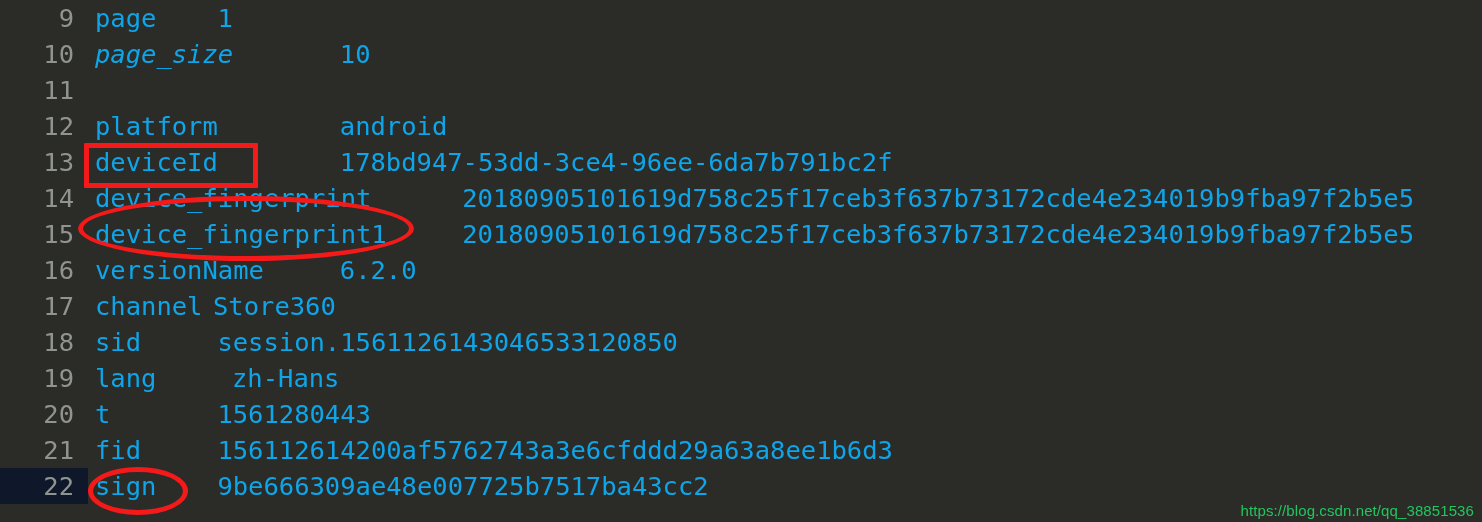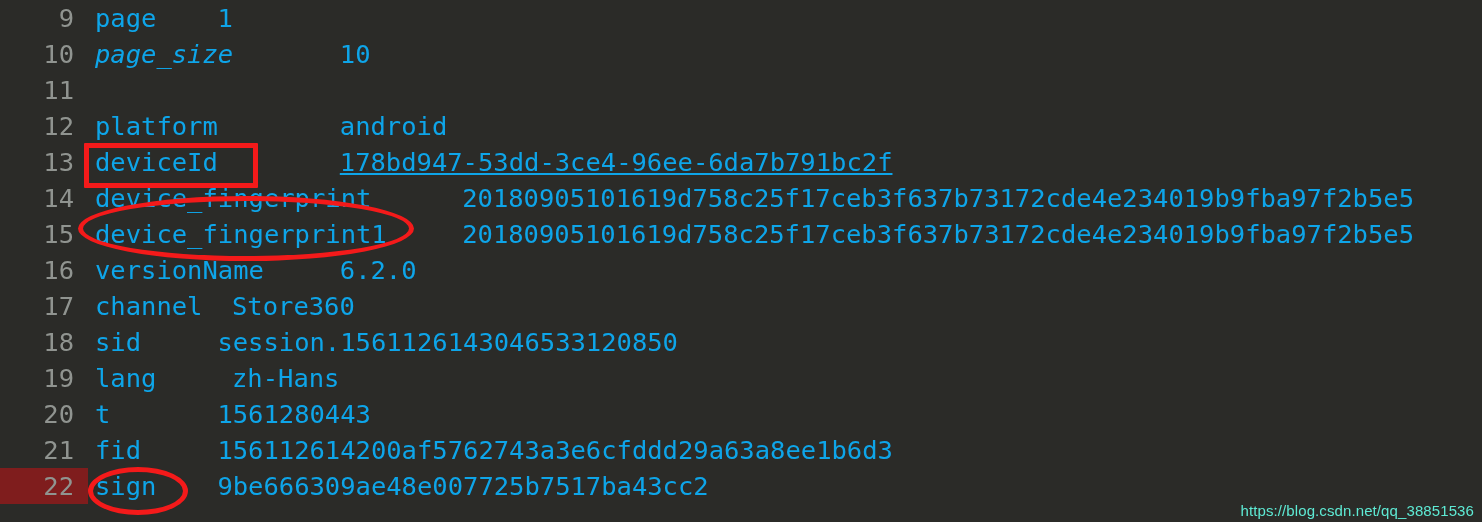--- a/index.html
+++ b/index.html
@@ -37,21 +37,21 @@
     width: 88px;
     height: 36px;
     text-align: right;
     box-sizing: border-box;
     padding-right: 14px;
     color: #909490;
     font-size: 25.5px;
     font-family: "DejaVu Sans Mono", "Liberation Mono", monospace;
   }
   .code-line.active .line-gutter {
-    background: #7f1d1d;
+    background: #0f172a;
   }
   .line-text {
     position: absolute;
     left: 95px;
     top: 0;
     height: 36px;
     color: #0ea5e9;
     white-space: pre;
   }
 
@@ -74,41 +74,41 @@
     border: 5px solid #f41a1a;
     box-sizing: border-box;
     border-radius: 50%;
   }
 
   
   #watermark {
     position: absolute;
     right: 8px;
     bottom: 3px;
-    color: #5eead4;
+    color: #22c55e;
     font-size: 15px;
     font-family: "Liberation Sans", sans-serif;
     letter-spacing: 0.1px;
   }
 </style>
 </head>
 <body>
 
 <div id="screen">
 
   <div id="code-area">
       <div class="code-line"><div class="line-gutter">9</div><div class="line-text" style="left: 95px;">page</div><div class="line-text" style="left: 217.4px;">1</div></div>
       <div class="code-line"><div class="line-gutter">10</div><div class="line-text" style="left: 95px; font-style: italic;">page_size</div><div class="line-text" style="left: 339.8px;">10</div></div>
       <div class="code-line"><div class="line-gutter">11</div></div>
       <div class="code-line"><div class="line-gutter">12</div><div class="line-text" style="left: 95px;">platform</div><div class="line-text" style="left: 339.8px;">android</div></div>
-      <div class="code-line"><div class="line-gutter">13</div><div class="line-text" style="left: 95px;">deviceId</div><div class="line-text" style="left: 339.8px; text-decoration: underline;">178bd947-53dd-3ce4-96ee-6da7b791bc2f</div></div>
+      <div class="code-line"><div class="line-gutter">13</div><div class="line-text" style="left: 95px;">deviceId</div><div class="line-text" style="left: 339.8px;">178bd947-53dd-3ce4-96ee-6da7b791bc2f</div></div>
       <div class="code-line"><div class="line-gutter">14</div><div class="line-text" style="left: 95px;">device_fingerprint</div><div class="line-text" style="left: 462.2px;">20180905101619d758c25f17ceb3f637b73172cde4e234019b9fba97f2b5e5</div></div>
       <div class="code-line"><div class="line-gutter">15</div><div class="line-text" style="left: 95px;">device_fingerprint1</div><div class="line-text" style="left: 462.2px;">20180905101619d758c25f17ceb3f637b73172cde4e234019b9fba97f2b5e5</div></div>
       <div class="code-line"><div class="line-gutter">16</div><div class="line-text" style="left: 95px;">versionName</div><div class="line-text" style="left: 339.8px;">6.2.0</div></div>
-      <div class="code-line"><div class="line-gutter">17</div><div class="line-text" style="left: 95px;">channel</div><div class="line-text" style="left: 232px;">Store360</div></div>
+      <div class="code-line"><div class="line-gutter">17</div><div class="line-text" style="left: 95px;">channel</div><div class="line-text" style="left: 213px;">Store360</div></div>
       <div class="code-line"><div class="line-gutter">18</div><div class="line-text" style="left: 95px;">sid</div><div class="line-text" style="left: 217.4px;">session.1561126143046533120850</div></div>
       <div class="code-line"><div class="line-gutter">19</div><div class="line-text" style="left: 95px;">lang</div><div class="line-text" style="left: 232px;">zh-Hans</div></div>
       <div class="code-line"><div class="line-gutter">20</div><div class="line-text" style="left: 95px;">t</div><div class="line-text" style="left: 217.4px;">1561280443</div></div>
       <div class="code-line"><div class="line-gutter">21</div><div class="line-text" style="left: 95px;">fid</div><div class="line-text" style="left: 217.4px;">156112614200af5762743a3e6cfddd29a63a8ee1b6d3</div></div>
       <div class="code-line active"><div class="line-gutter">22</div><div class="line-text" style="left: 95px;">sign</div><div class="line-text" style="left: 217.4px;">9be666309ae48e007725b7517ba43cc2</div></div>
     </div>
 
   <div id="annotations">
     <div class="anno-rect" style="left:84px; top:143px; width:174px; height:45px;"></div>
     <div class="anno-ellipse" style="left:78px; top:196px; width:336px; height:65px;"></div>

